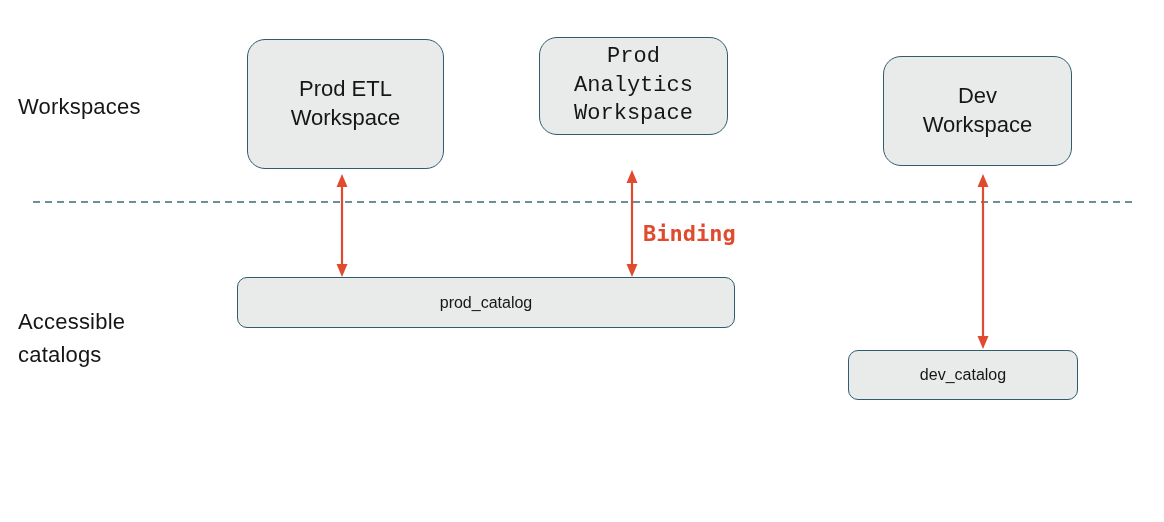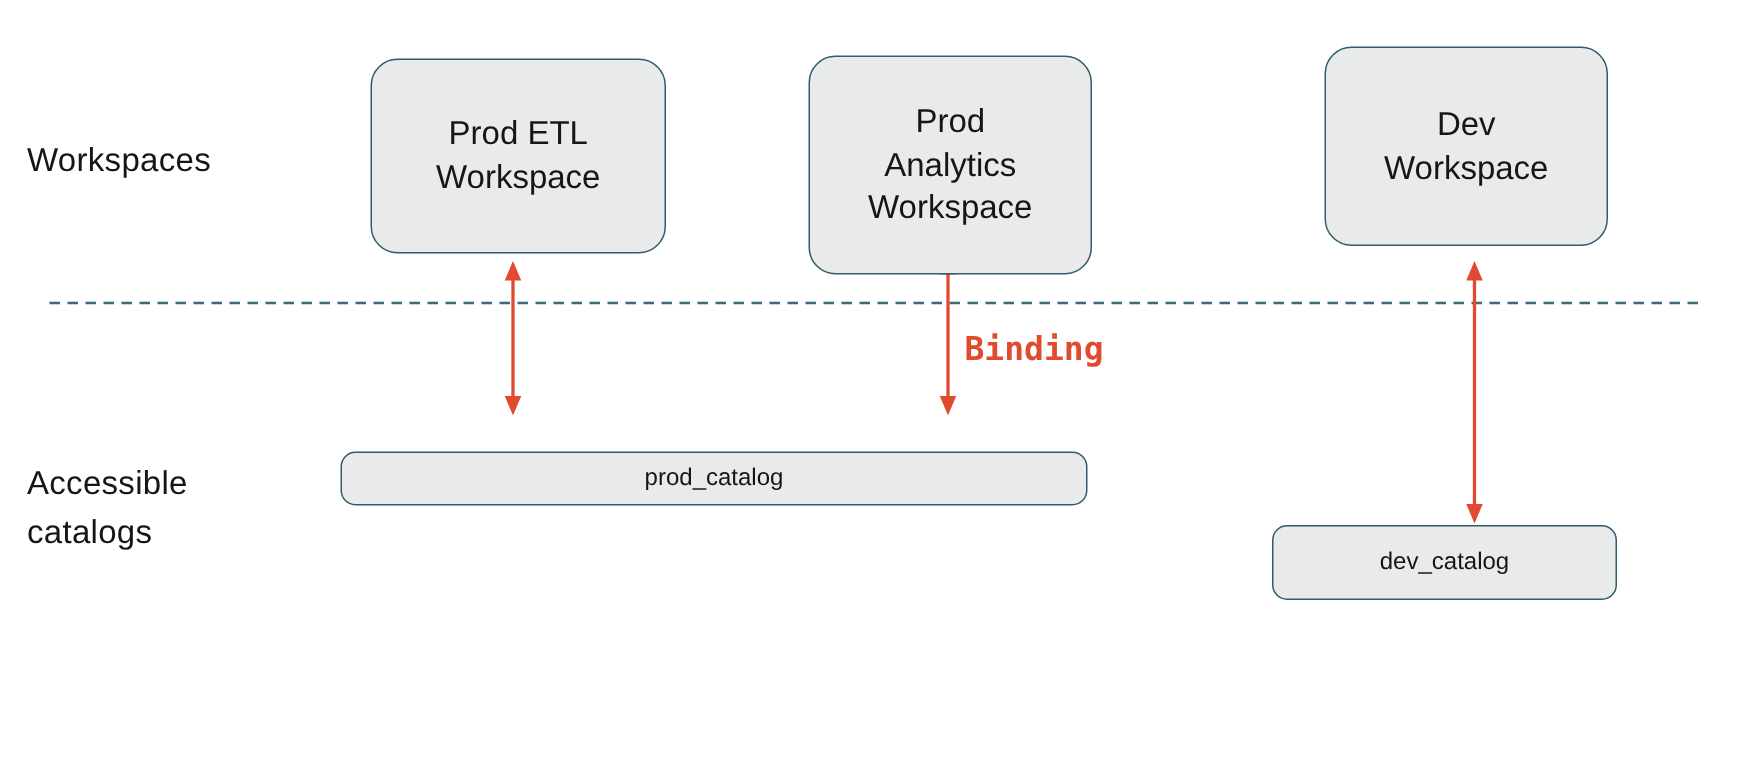--- a/index.html
+++ b/index.html
@@ -32,24 +32,24 @@
     justify-content: center;
     text-align: center;
     color: #161616;
   }
   .node--workspace { border-radius: 18px; font-size: 22px; line-height: 1.3; }
   .node--catalog   { border-radius: 10px; font-size: 16px; }
 
   .node--workspace .node-text { max-width: 134px; }
 
   .node--prod-etl       { left: 247px; top: 39px;  width: 197px; height: 130px; }
-  .node--prod-analytics { left: 539px; top: 37px;  width: 189px; height: 146px; }
-  .node--dev            { left: 883px; top: 31px;  width: 189px; height: 133px; }
+  .node--prod-analytics { left: 539px; top: 37px;  width: 189px; height: 98px; font-family: Liberation Mono, monospace; }
+  .node--dev            { left: 883px; top: 56px;  width: 189px; height: 110px; }
 
-  .node--prod-catalog { left: 227px; top: 277px; width: 498px; height: 36px; margin-top: 24px; }
+  .node--prod-catalog { left: 237px; top: 277px; width: 498px; height: 51px; }
   .node--dev-catalog  { left: 848px; top: 350px; width: 230px; height: 50px; }
 
   .binding-label {
     position: absolute;
     left: 643px; top: 221px;
     font-family: "DejaVu Sans Mono", monospace;
     font-size: 22px;
     font-weight: 700;
     color: #e04b30;
   }

